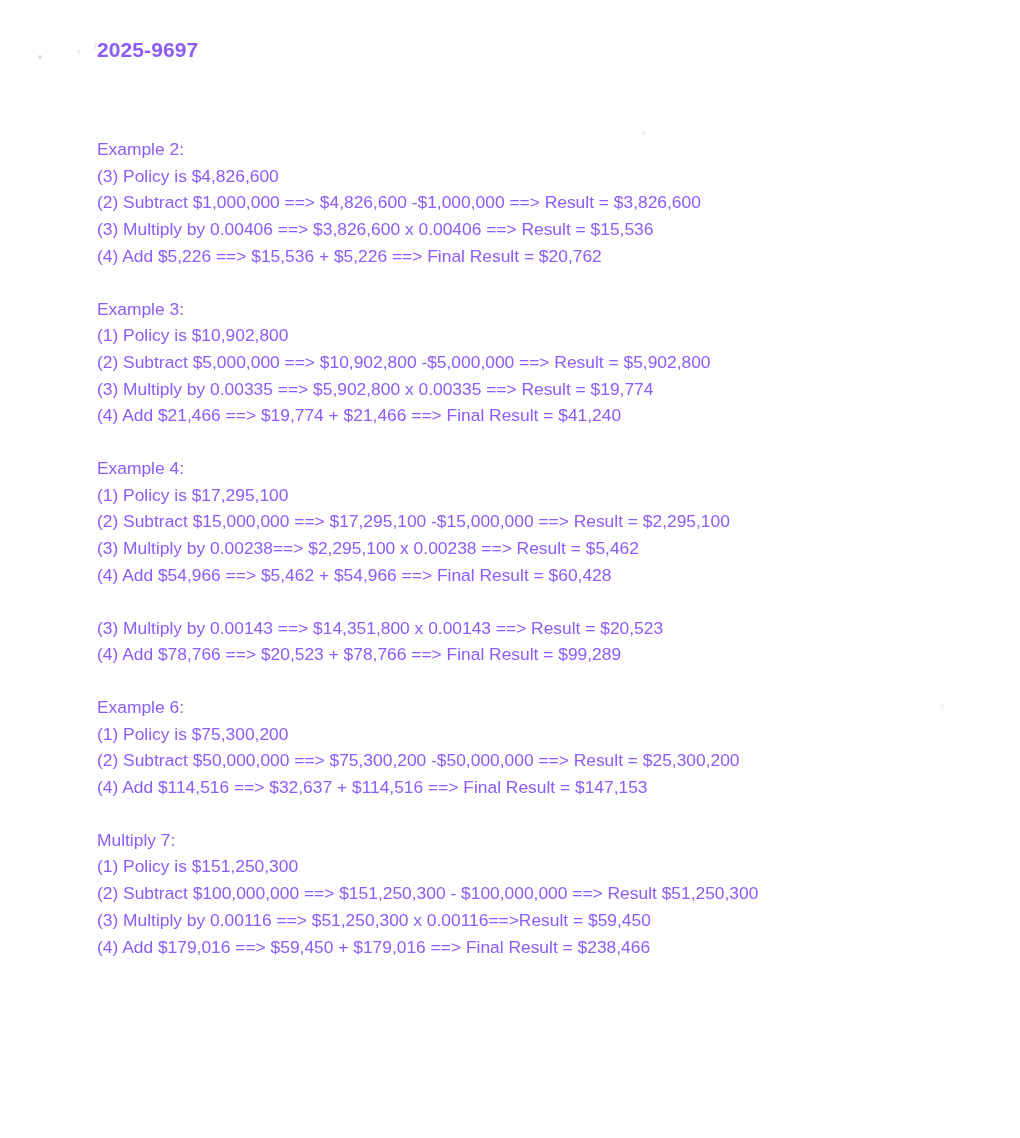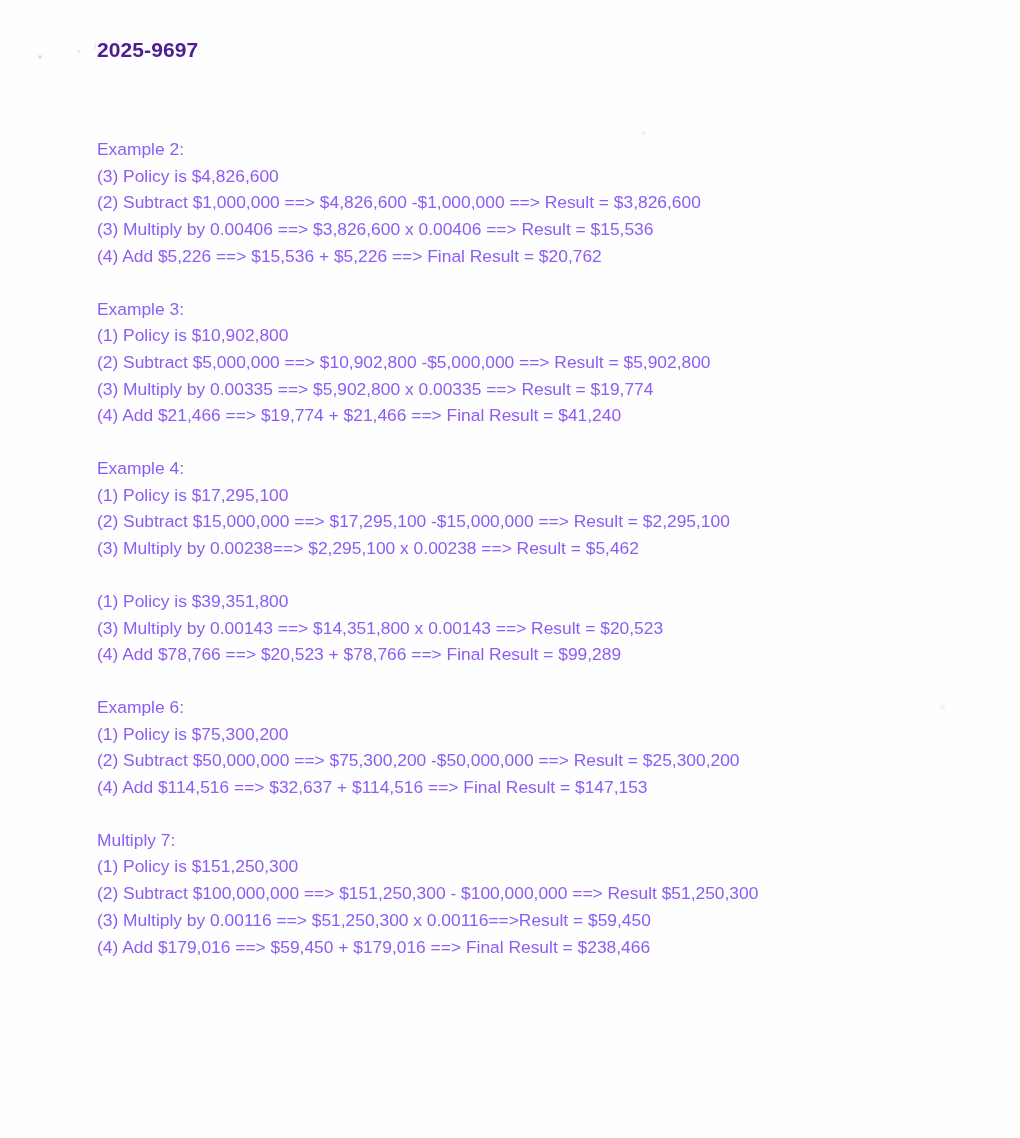--- a/index.html
+++ b/index.html
@@ -38,21 +38,21 @@
   .speck-d { left: 641px; top: 131px; width: 5px; height: 4px; opacity: .25; }
   .speck-e { left: 940px; top: 704px; width: 5px; height: 5px; opacity: .22; }
 
   .doc-header {
     position: absolute;
     left: 97px;
     top: 38px;
     font-size: 21px;
     font-weight: bold;
     letter-spacing: .1px;
-    color: #4c1d95;
+    color: #8b5cf6;
     white-space: pre;
   }
 
   .body-block {
     position: absolute;
     left: 97px;
     top: 136px;
     width: 860px;
   }
 
@@ -96,23 +96,23 @@
         <div class="ex-step">(1) Policy is $10,902,800</div>
         <div class="ex-step">(2) Subtract $5,000,000 ==&gt; $10,902,800 -$5,000,000 ==&gt; Result = $5,902,800</div>
         <div class="ex-step">(3) Multiply by 0.00335 ==&gt; $5,902,800 x 0.00335 ==&gt; Result = $19,774</div>
         <div class="ex-step">(4) Add $21,466 ==&gt; $19,774 + $21,466 ==&gt; Final Result = $41,240</div>
       </div>
       <div class="example">
         <div class="ex-title">Example 4:</div>
         <div class="ex-step">(1) Policy is $17,295,100</div>
         <div class="ex-step">(2) Subtract $15,000,000 ==&gt; $17,295,100 -$15,000,000 ==&gt; Result = $2,295,100</div>
         <div class="ex-step">(3) Multiply by 0.00238==&gt; $2,295,100 x 0.00238 ==&gt; Result = $5,462</div>
+        <div class="ex-step">(4) Add $54,966 ==&gt; $5,462 + $54,966 ==&gt; Final Result = $60,428</div>
       </div>
       <div class="example">
-        <div class="ex-step">(1) Policy is $39,351,800</div>
         <div class="ex-step">(3) Multiply by 0.00143 ==&gt; $14,351,800 x 0.00143 ==&gt; Result = $20,523</div>
         <div class="ex-step">(4) Add $78,766 ==&gt; $20,523 + $78,766 ==&gt; Final Result = $99,289</div>
       </div>
       <div class="example">
         <div class="ex-title">Example 6:</div>
         <div class="ex-step">(1) Policy is $75,300,200</div>
         <div class="ex-step">(2) Subtract $50,000,000 ==&gt; $75,300,200 -$50,000,000 ==&gt; Result = $25,300,200</div>
         <div class="ex-step">(4) Add $114,516 ==&gt; $32,637 + $114,516 ==&gt; Final Result = $147,153</div>
       </div>
       <div class="example">

